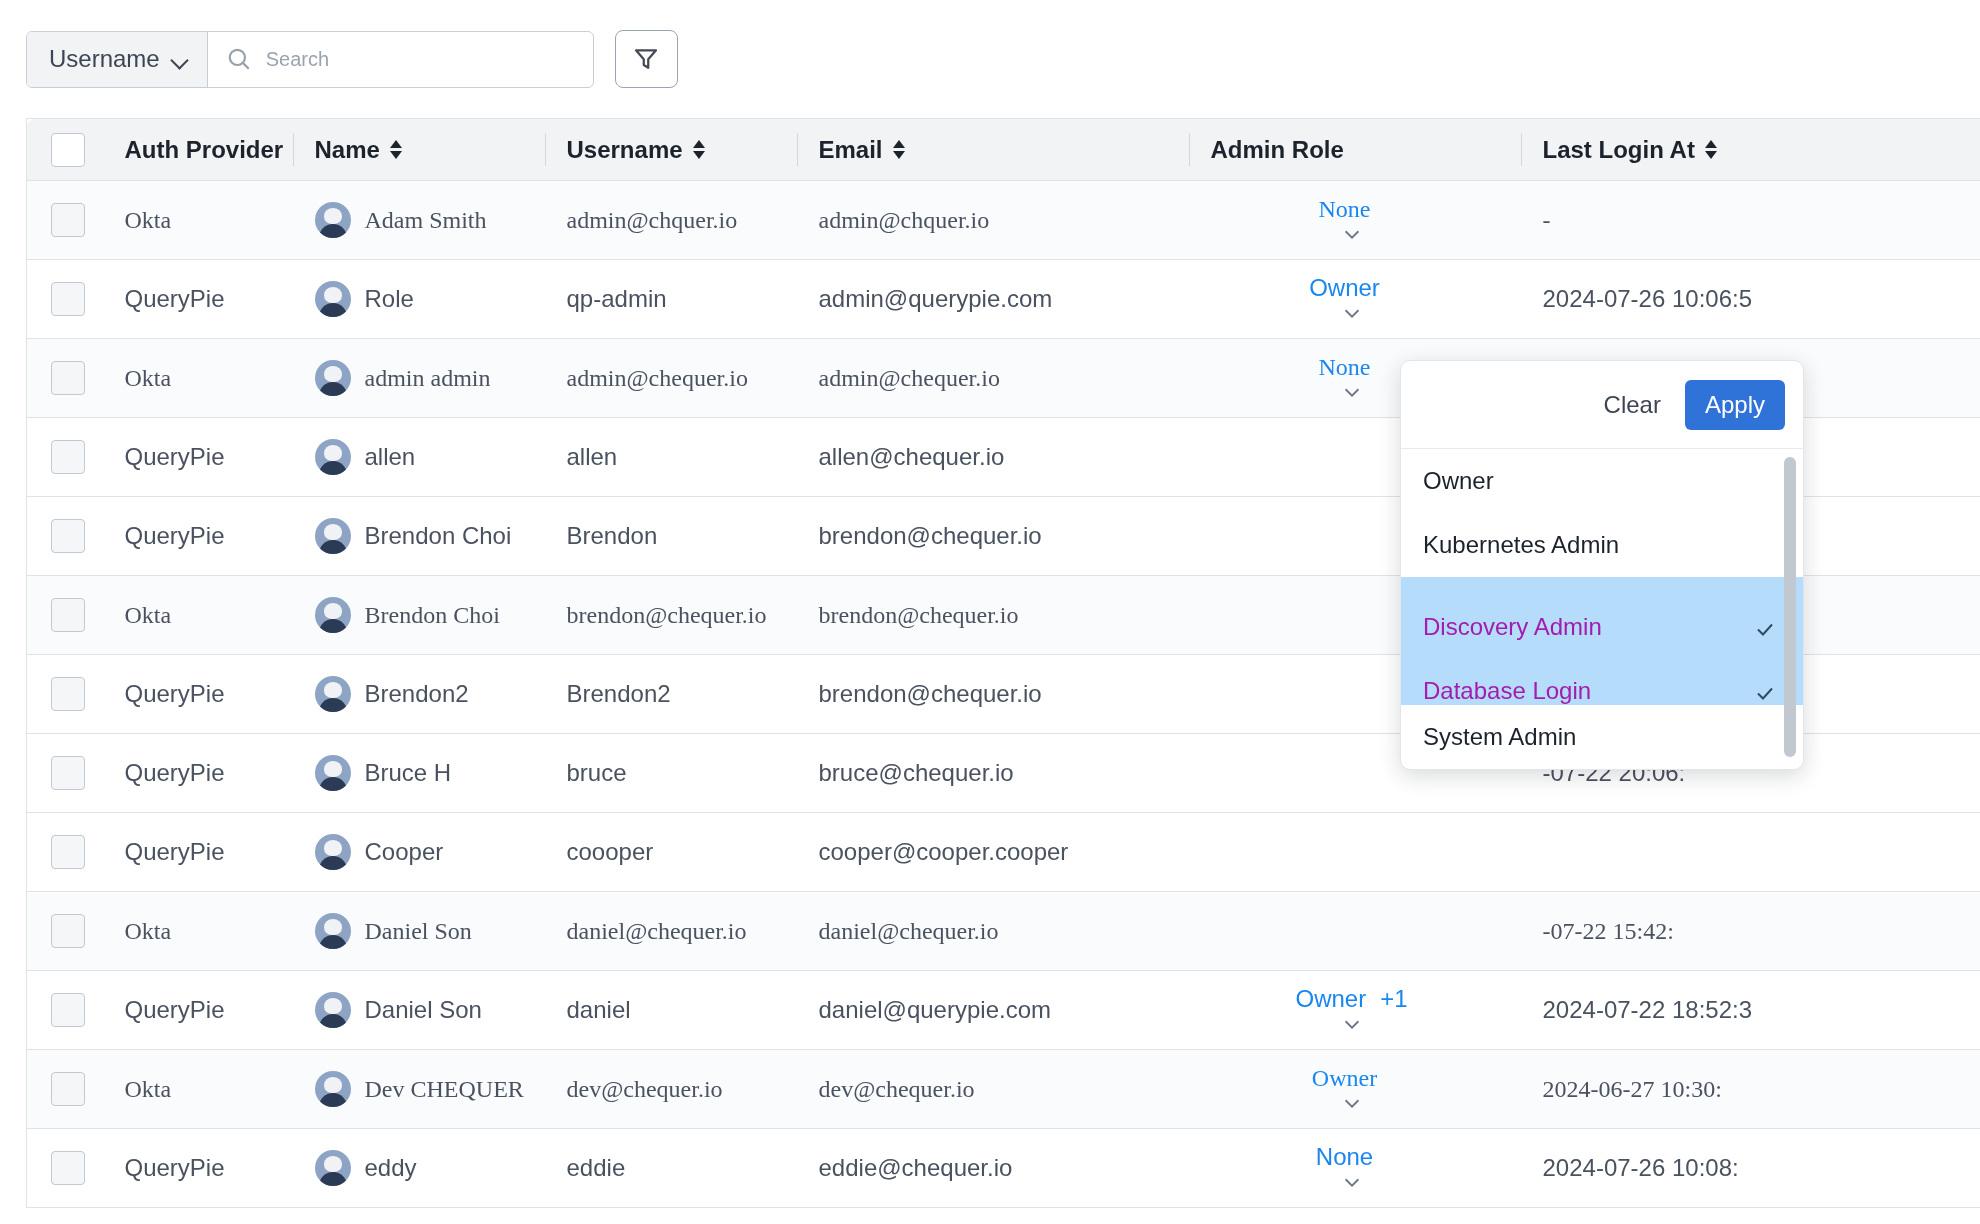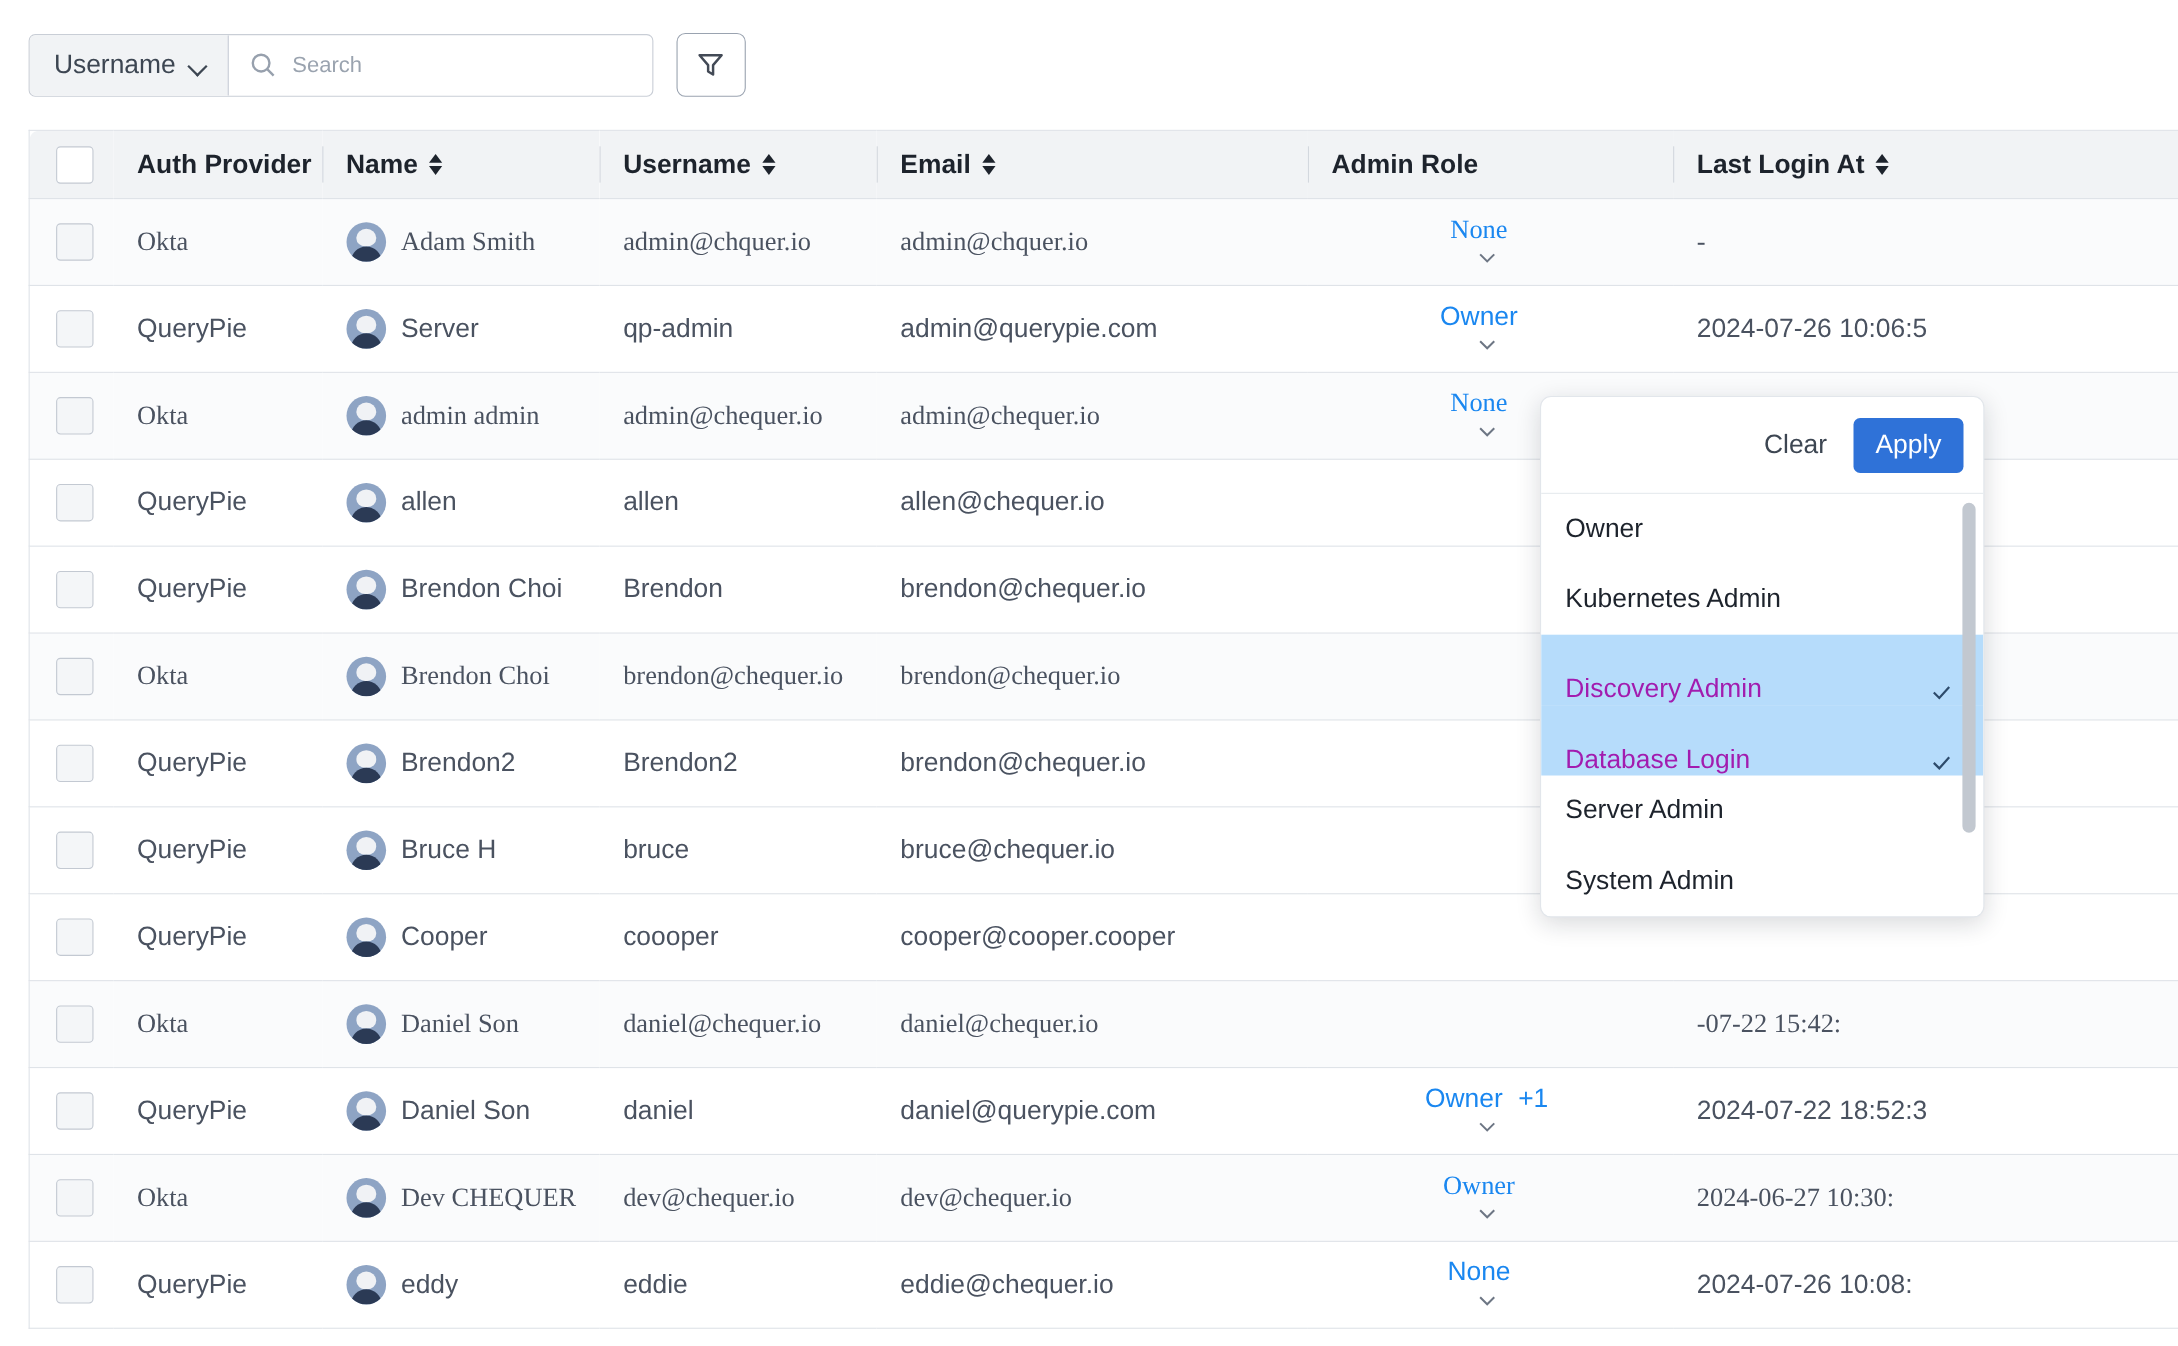--- a/index.html
+++ b/index.html
@@ -210,21 +210,21 @@
           <td><span>-</span></td>
         </tr>
         <tr>
           <td>
             <span class="cb"></span>
           </td>
           <td><span>QueryPie</span></td>
           <td>
             <span class="namecell">
               <span class="avatar"></span>
-              <span>Server</span>
+              <span>Role</span>
             </span>
           </td>
           <td><span>qp-admin</span></td>
           <td><span>admin@querypie.com</span></td>
           <td>
             <span class="role-cell">
               <span><span class="role-link">Owner</span><span class="role-plus"></span></span>
               <svg class="role-chev" viewBox="0 0 24 24" fill="none" stroke="currentColor" stroke-width="2">
                 <path d="M5 9l7 7 7-7"></path>
               </svg>
@@ -486,20 +486,17 @@
             <path d="M5 12.5l5 5 9-10"></path>
           </svg>
         </div>
         <div class="dd-item sel">
           <span>Database Login</span>
           <svg class="dd-check" viewBox="0 0 24 24" fill="none" stroke="currentColor" stroke-width="2">
             <path d="M5 12.5l5 5 9-10"></path>
           </svg>
         </div>
         <div class="dd-item">
-          <span>Server Admin</span>
-        </div>
-        <div class="dd-item">
           <span>System Admin</span>
         </div>
       </div>
   </div>
 </div>
 
 </body></html>

